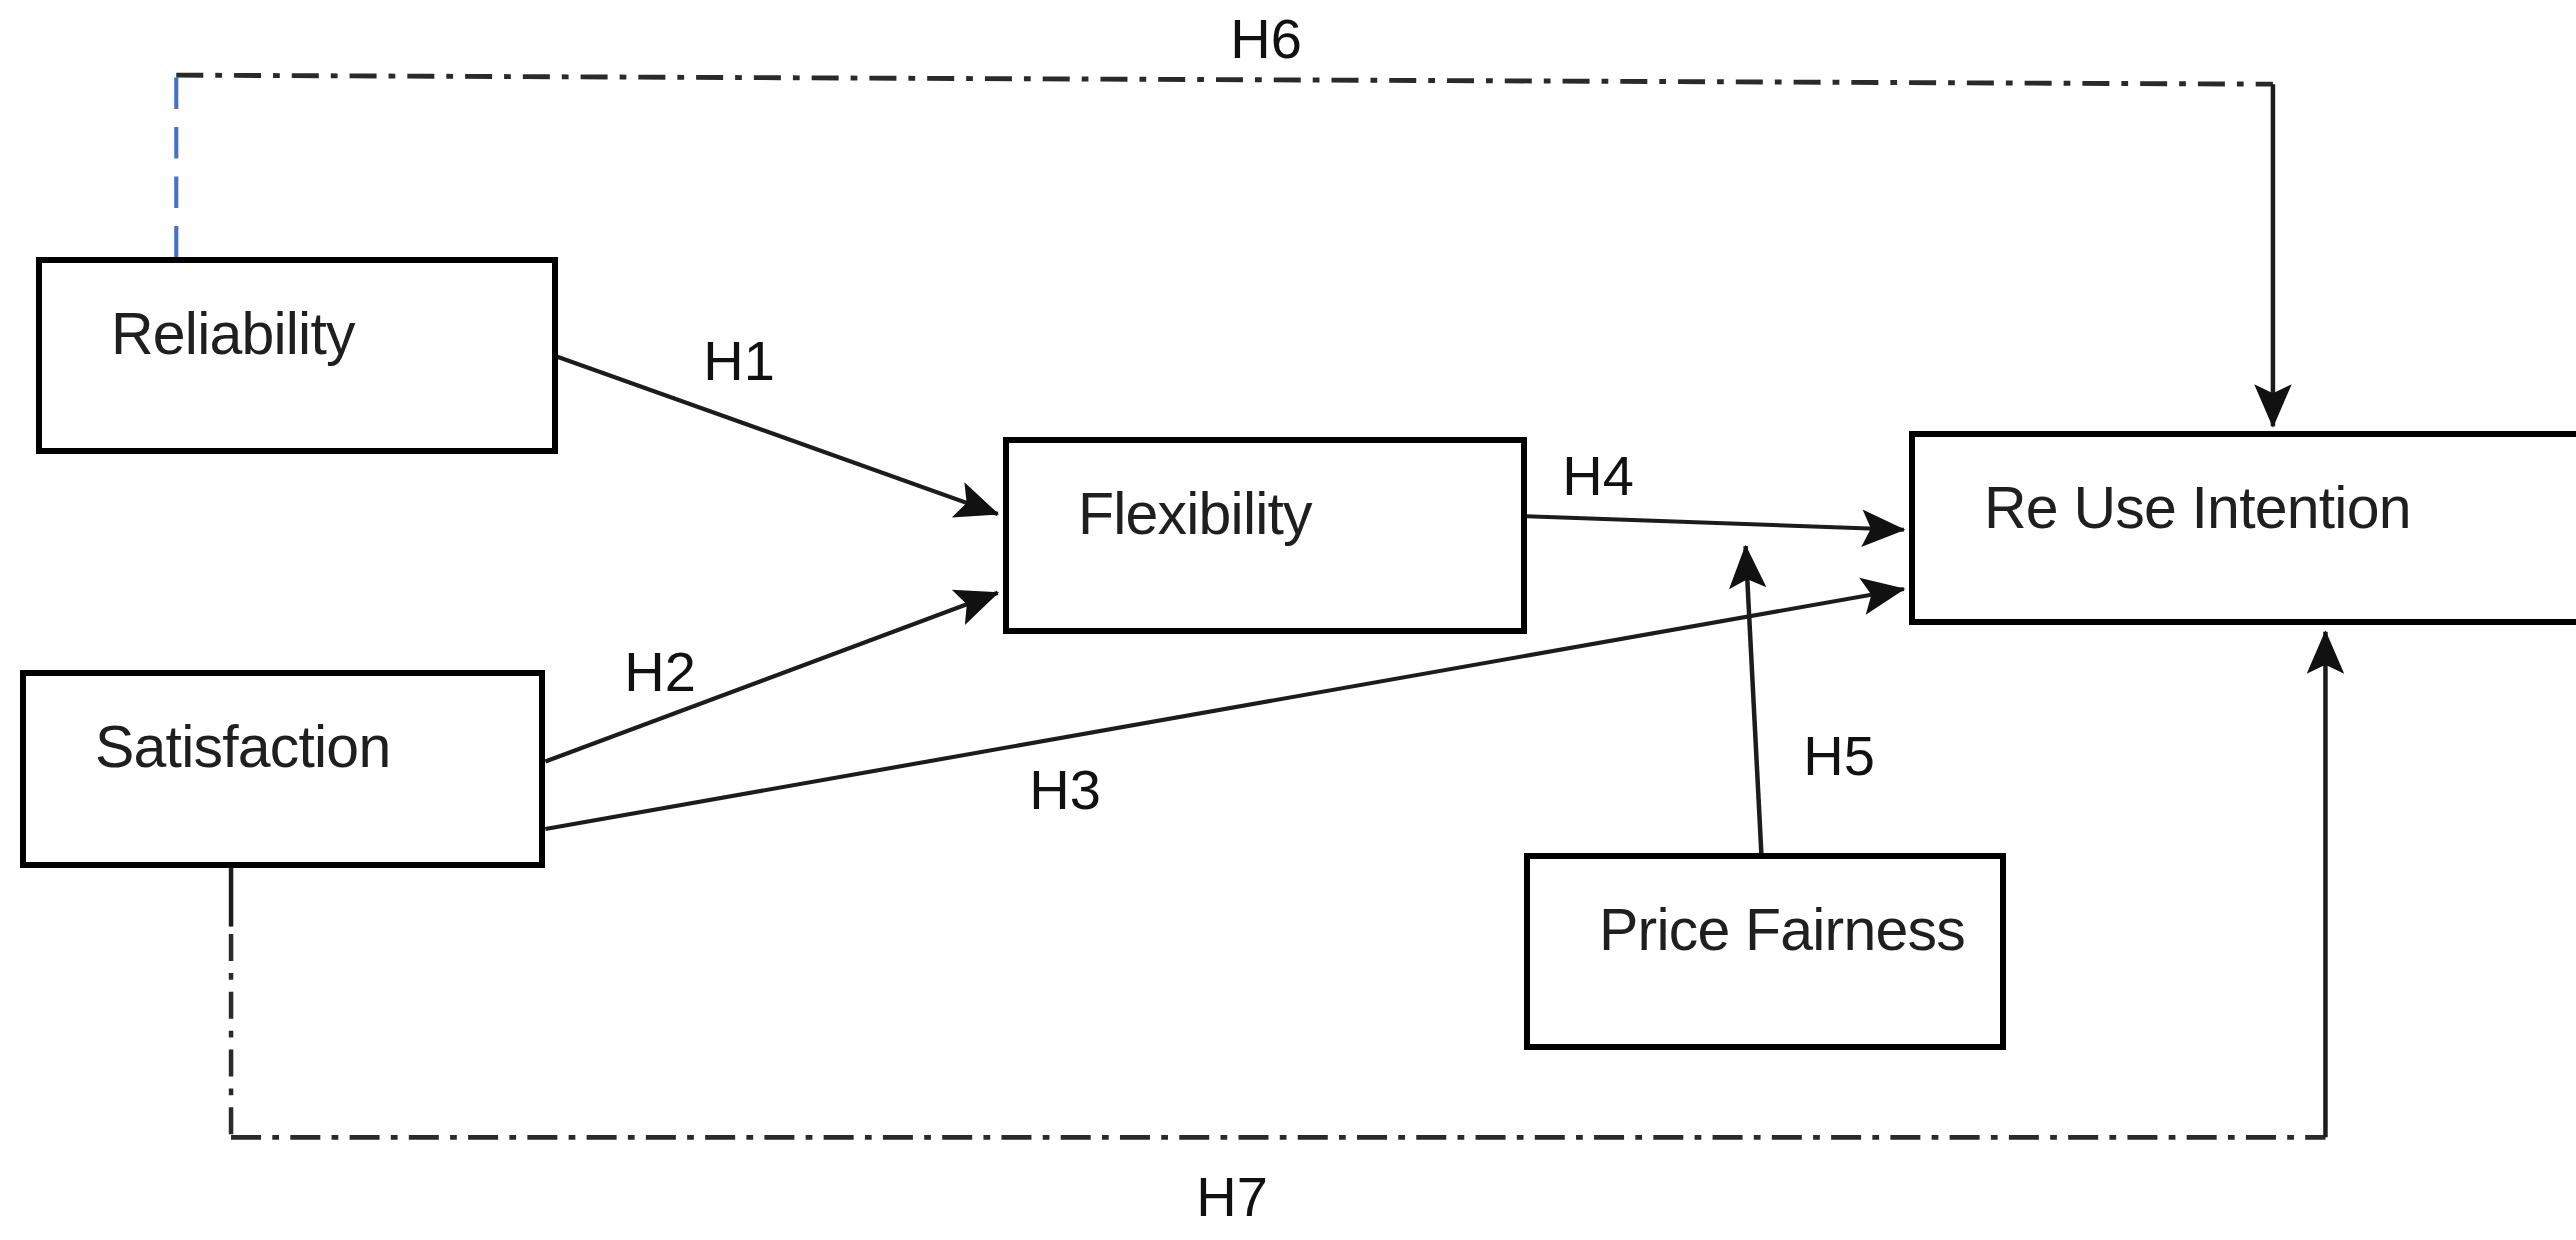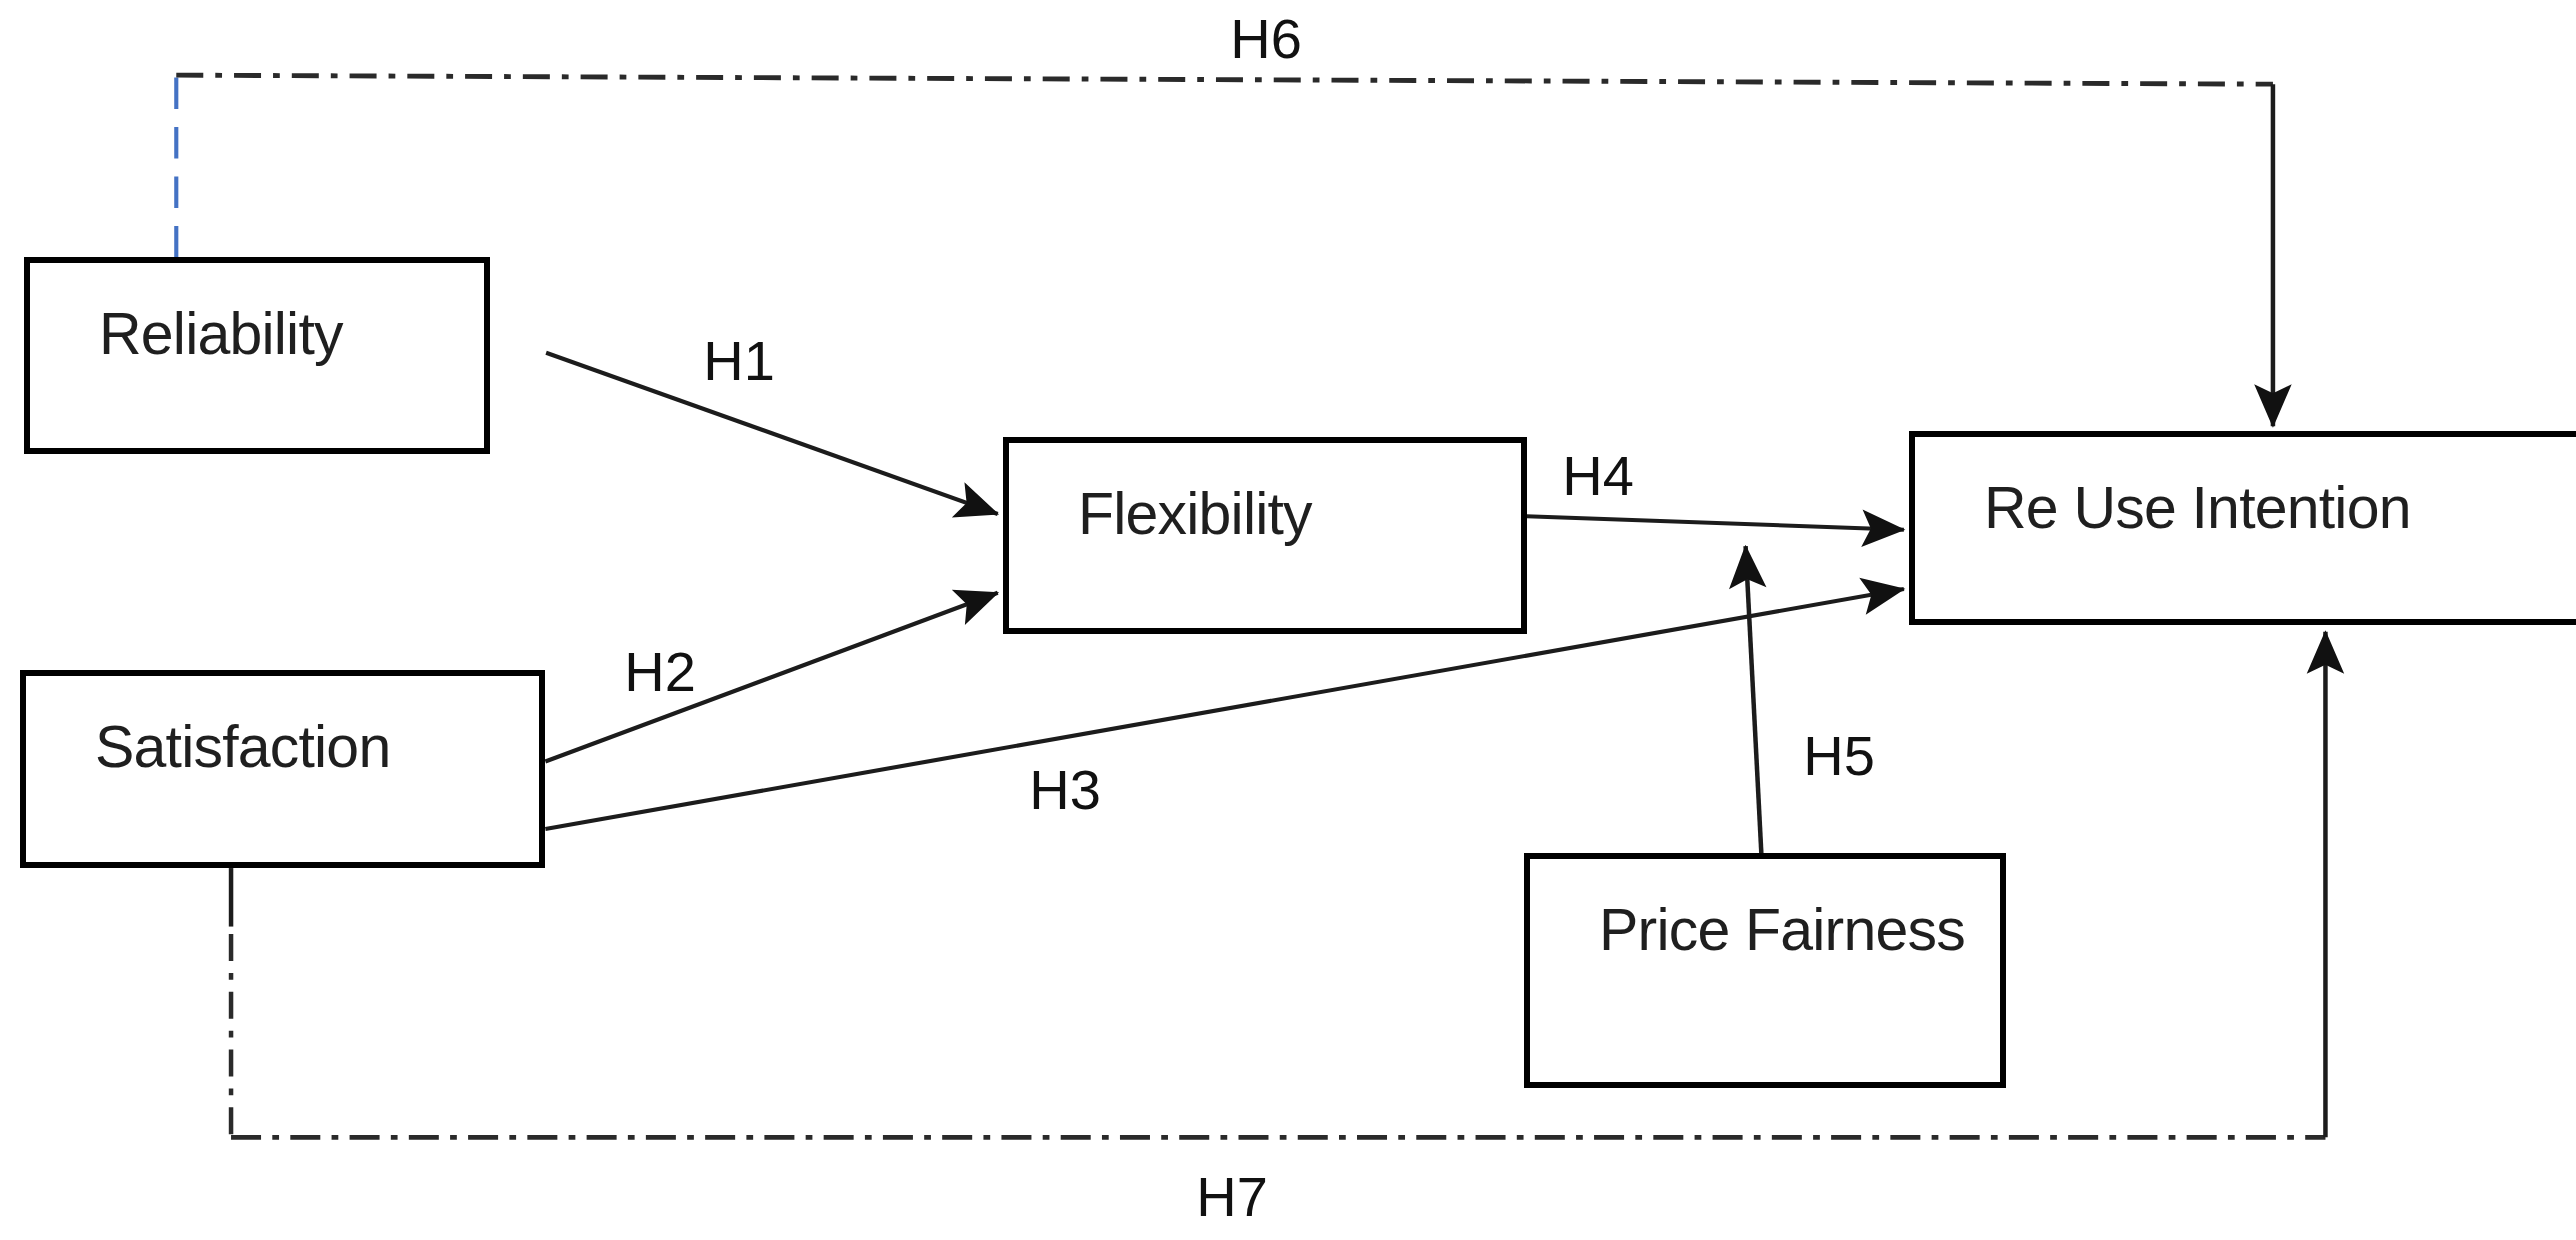--- a/index.html
+++ b/index.html
@@ -61,33 +61,33 @@
     <line x1="235" y1="343" x2="235" y2="103" stroke="#4472c4" stroke-width="5.5" stroke-dasharray="42 24"></line>
     <line x1="235" y1="100" x2="3030" y2="112" stroke="#2a2a2a" stroke-width="6.5" stroke-dasharray="36 16 9 16"></line>
     <line x1="3030" y1="112" x2="3030" y2="568" stroke="#1c1c1c" stroke-width="6" marker-end="url(#arrow)"></line>
 
     <line x1="308" y1="1157" x2="308" y2="1235" stroke="#1c1c1c" stroke-width="6"></line>
     <line x1="308" y1="1245" x2="308" y2="1516" stroke="#2a2a2a" stroke-width="6" stroke-dasharray="36 16 9 16"></line>
     <line x1="308" y1="1516" x2="3100" y2="1516" stroke="#2a2a2a" stroke-width="6.5" stroke-dasharray="40 15 9 15"></line>
     <line x1="3100" y1="1516" x2="3100" y2="842" stroke="#1c1c1c" stroke-width="6" marker-end="url(#arrow)"></line>
   </svg>
 
-  <div class="node" style="left:24px;top:257px;width:466px;height:197px;">
+  <div class="node" style="left:36px;top:257px;width:522px;height:197px;">
     <span class="lbl">Reliability</span>
   </div>
 
   <div class="node" style="left:20px;top:670px;width:525px;height:198px;">
     <span class="lbl">Satisfaction</span>
   </div>
 
   <div class="node" style="left:1003px;top:437px;width:524px;height:197px;">
     <span class="lbl">Flexibility</span>
   </div>
 
-  <div class="node" style="left:1524px;top:853px;width:482px;height:235px;">
+  <div class="node" style="left:1524px;top:853px;width:482px;height:197px;">
     <span class="lbl">Price Fairness</span>
   </div>
 
   <div class="node" style="left:1909px;top:431px;width:720px;height:194px;">
     <span class="lbl">Re Use Intention</span>
   </div>
 
   <div class="edge-label" style="left:739px;top:360px;">H1</div>
 
   <div class="edge-label" style="left:660px;top:671px;">H2</div>

